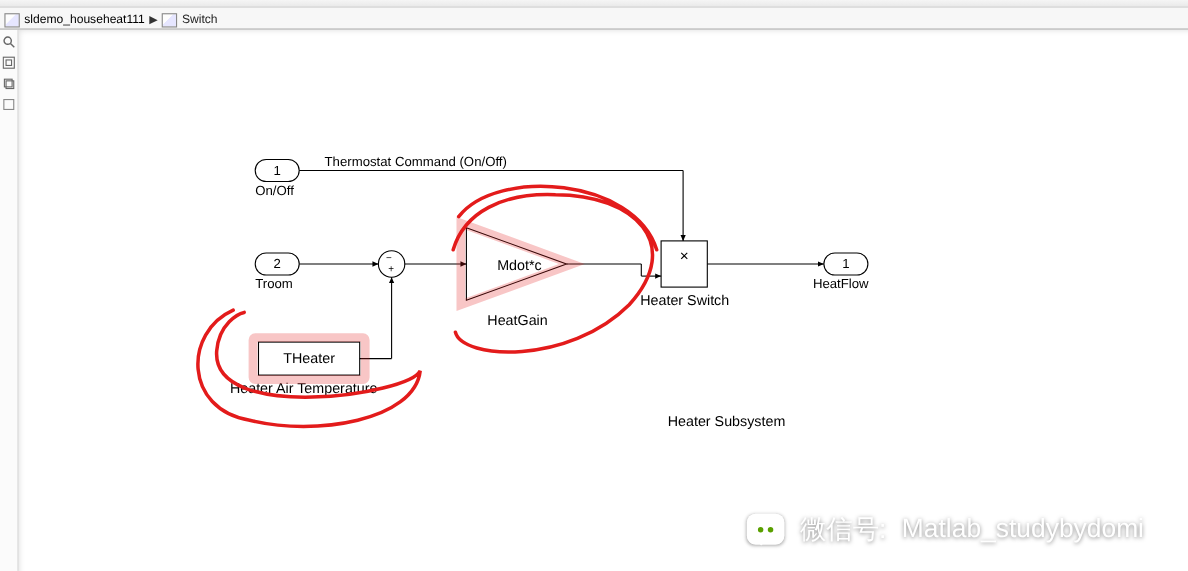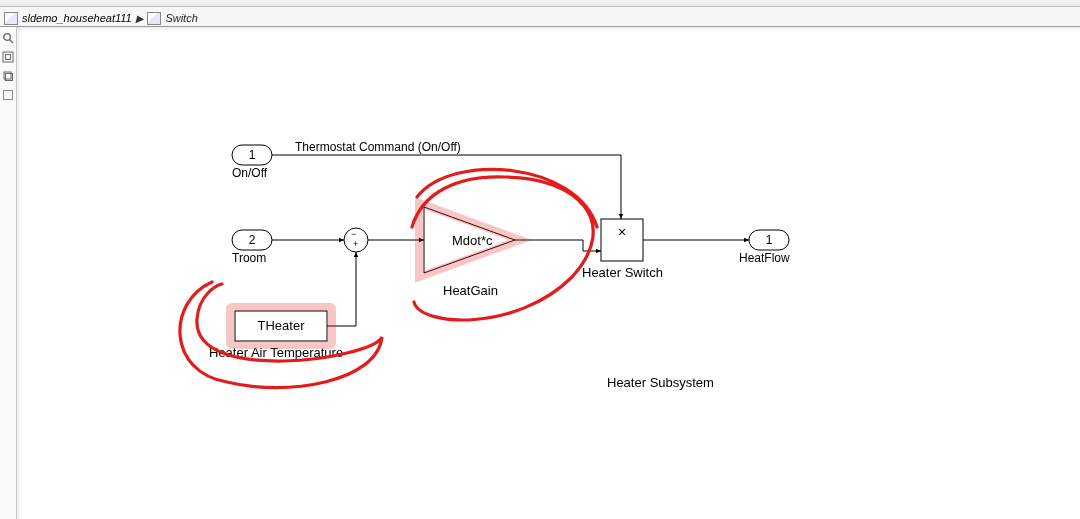--- a/index.html
+++ b/index.html
@@ -18,21 +18,20 @@
     background: linear-gradient(#f5f5f5,#e9e9e9);
     border-bottom: 1px solid #c0c0c0;
   }
   .tab-row {
     height: 20px;
     width: 100%;
     display: flex;
     align-items: stretch;
     border-bottom: 1px solid #999;
     background: #f7f7f7;
-    font-style: italic;
   }
   .side-strip {
     position: absolute;
     top: 27px; left: 0;
     width: 17px;
     bottom: 0;
     border-right: 1px solid #c7c7c7;
     background: #fbfbfb;
   }
   .side-strip .ic {
@@ -220,14 +219,24 @@
         <path d="M195 255 C150 275, 150 345, 210 355 C270 370, 360 355, 365 310 C355 332, 175 358, 180 292 C182 267, 200 258, 205 257"></path>
 
         <path d="M397 275 C403 300, 500 305, 555 250 C605 195, 560 150, 488 150 C440 148, 405 166, 395 200 M400 170 C435 125, 560 135, 580 200"></path>
       </g>
 
       <rect x="213" y="280" width="102" height="38" rx="2" fill="none" stroke="#e31b1b" stroke-opacity="0.25" stroke-width="8"></rect>
       <polygon points="402,176 402,250 503,213" fill="none" stroke="#e31b1b" stroke-opacity="0.25" stroke-width="8"></polygon>
     </svg>
   </div>
 
+  <div class="watermark">
+    <div class="bubble">
+      <div class="dots">
+          <span class="dot"></span>
+          <span class="dot"></span>
+        </div>
+    </div>
+    <span>微信号:</span>
+    <span>Matlab_studybydomi</span>
+  </div>
 
 </div>
 
 </body></html>

